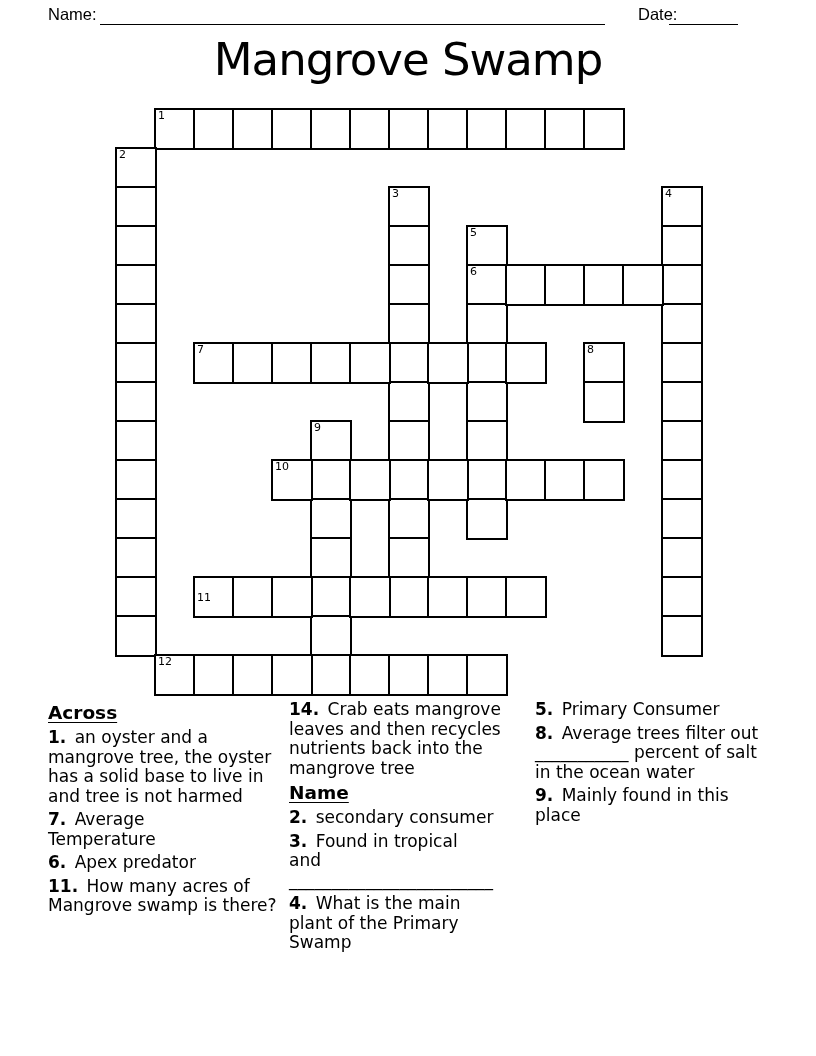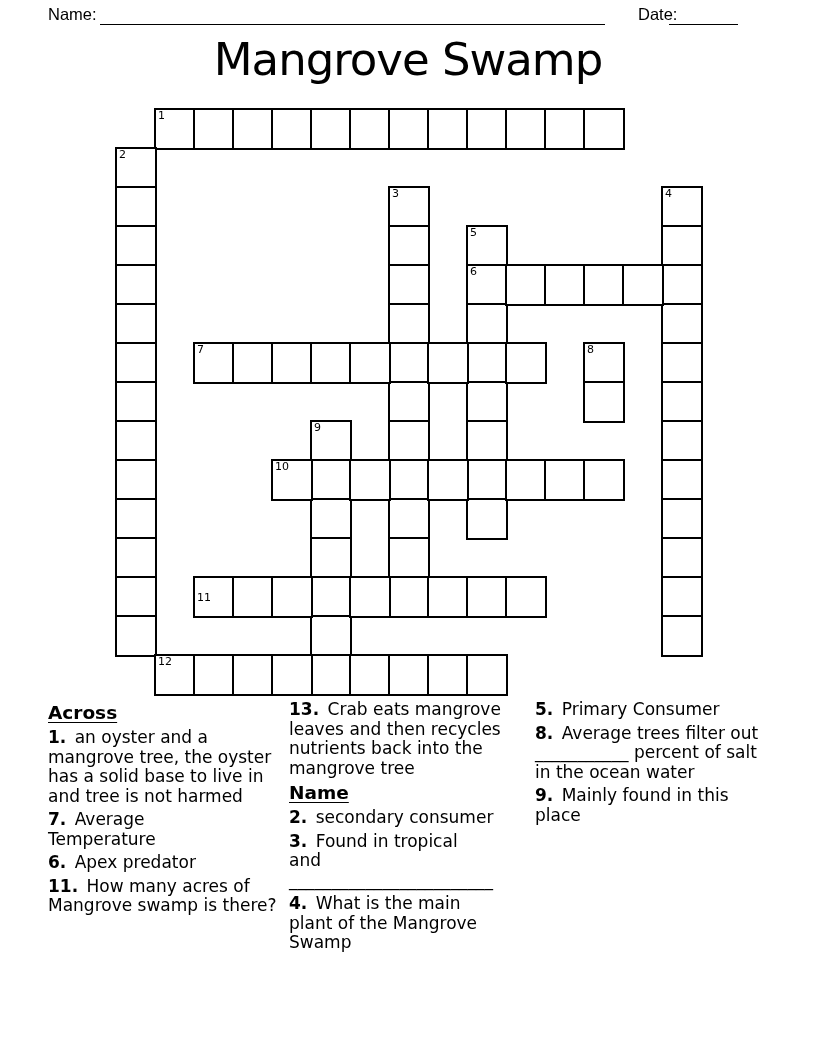--- a/index.html
+++ b/index.html
@@ -157,27 +157,27 @@
 
   <div class="clue-col" id="col1">
       <div class="clue-header">Across</div>
       <div class="clue"><span class="cnum">1.</span> <span class="ctext">an oyster and a mangrove tree, the oyster has a solid base to live in and tree is not harmed</span></div>
       <div class="clue"><span class="cnum">7.</span> <span class="ctext">Average
 Temperature</span></div>
       <div class="clue"><span class="cnum">6.</span> <span class="ctext">Apex predator</span></div>
       <div class="clue"><span class="cnum">11.</span> <span class="ctext">How many acres of Mangrove swamp is there?</span></div>
     </div>
   <div class="clue-col" id="col2">
-      <div class="clue"><span class="cnum">13.</span> <span class="ctext">Crab eats mangrove leaves and then recycles nutrients back into the mangrove tree</span></div>
+      <div class="clue"><span class="cnum">14.</span> <span class="ctext">Crab eats mangrove leaves and then recycles nutrients back into the mangrove tree</span></div>
       <div class="clue-header">Name</div>
       <div class="clue"><span class="cnum">2.</span> <span class="ctext">secondary consumer</span></div>
       <div class="clue"><span class="cnum">3.</span> <span class="ctext">Found in tropical
 and
 ________________________</span></div>
-      <div class="clue"><span class="cnum">4.</span> <span class="ctext">What is the main plant of the Mangrove Swamp</span></div>
+      <div class="clue"><span class="cnum">4.</span> <span class="ctext">What is the main plant of the Primary Swamp</span></div>
     </div>
   <div class="clue-col" id="col3">
       <div class="clue"><span class="cnum">5.</span> <span class="ctext">Primary Consumer</span></div>
       <div class="clue"><span class="cnum">8.</span> <span class="ctext">Average trees filter out ___________ percent of salt in the ocean water</span></div>
       <div class="clue"><span class="cnum">9.</span> <span class="ctext">Mainly found in this place</span></div>
     </div>
 
 </div>
 
 </body></html>

